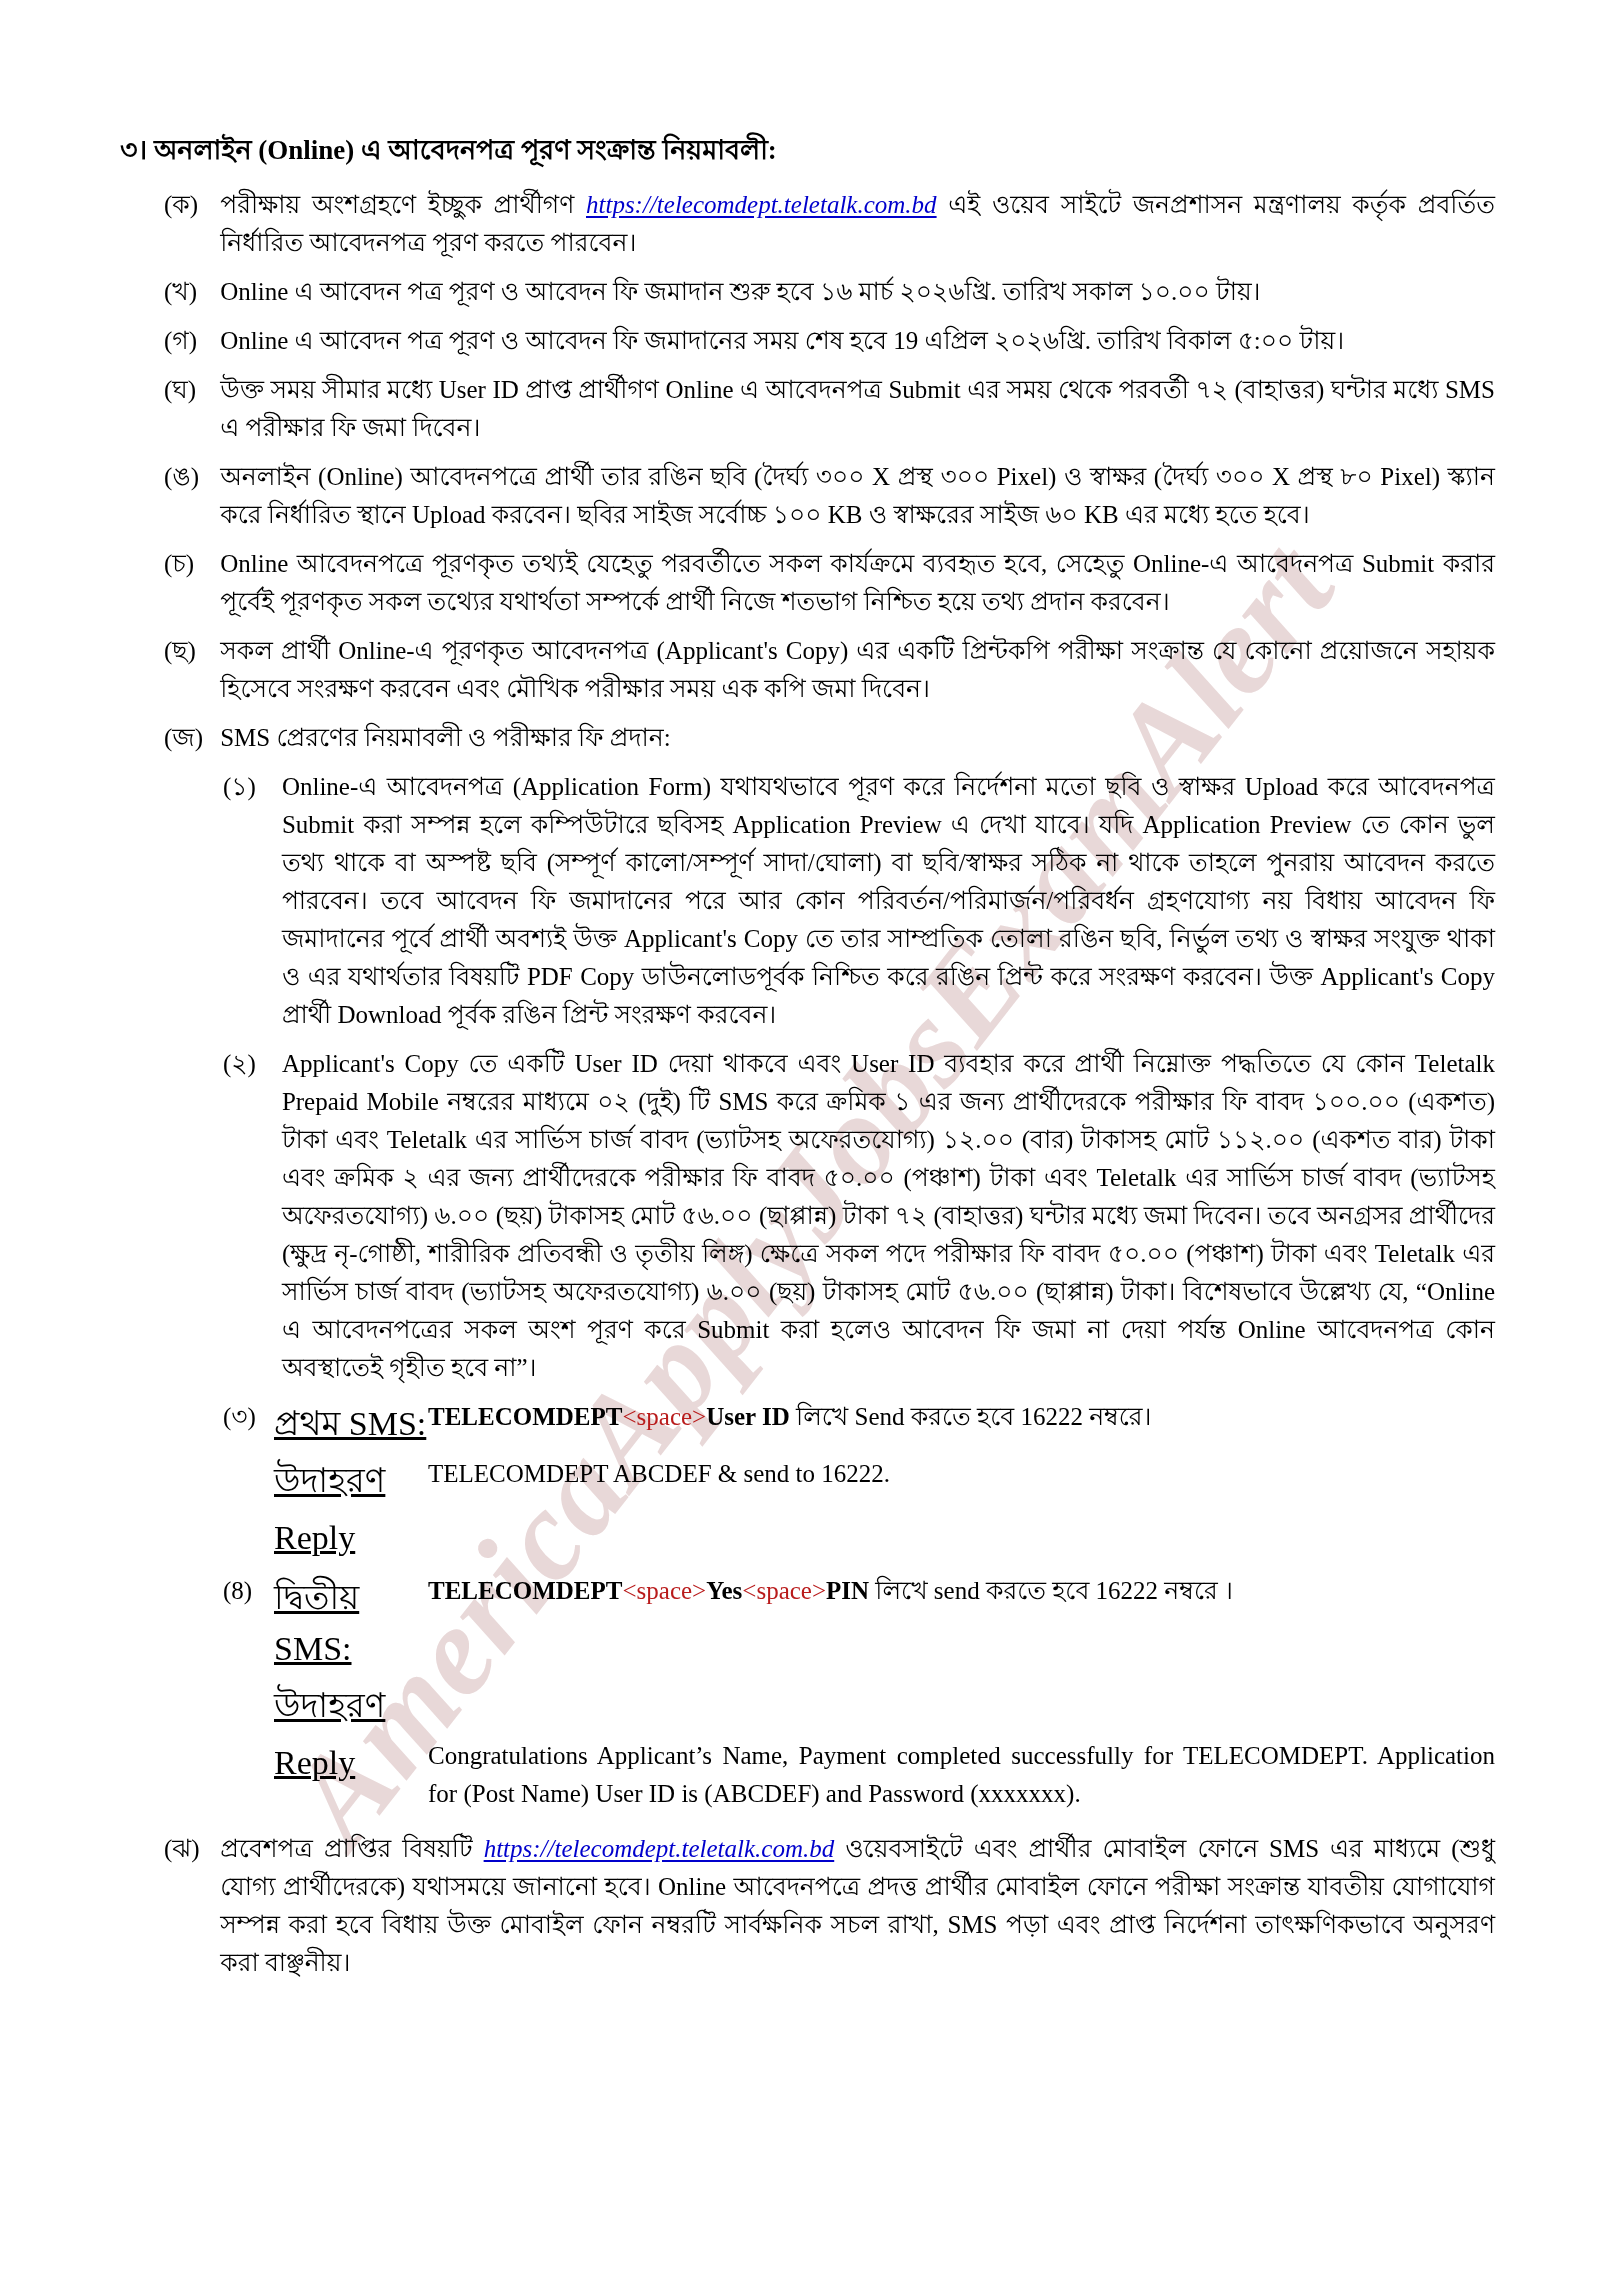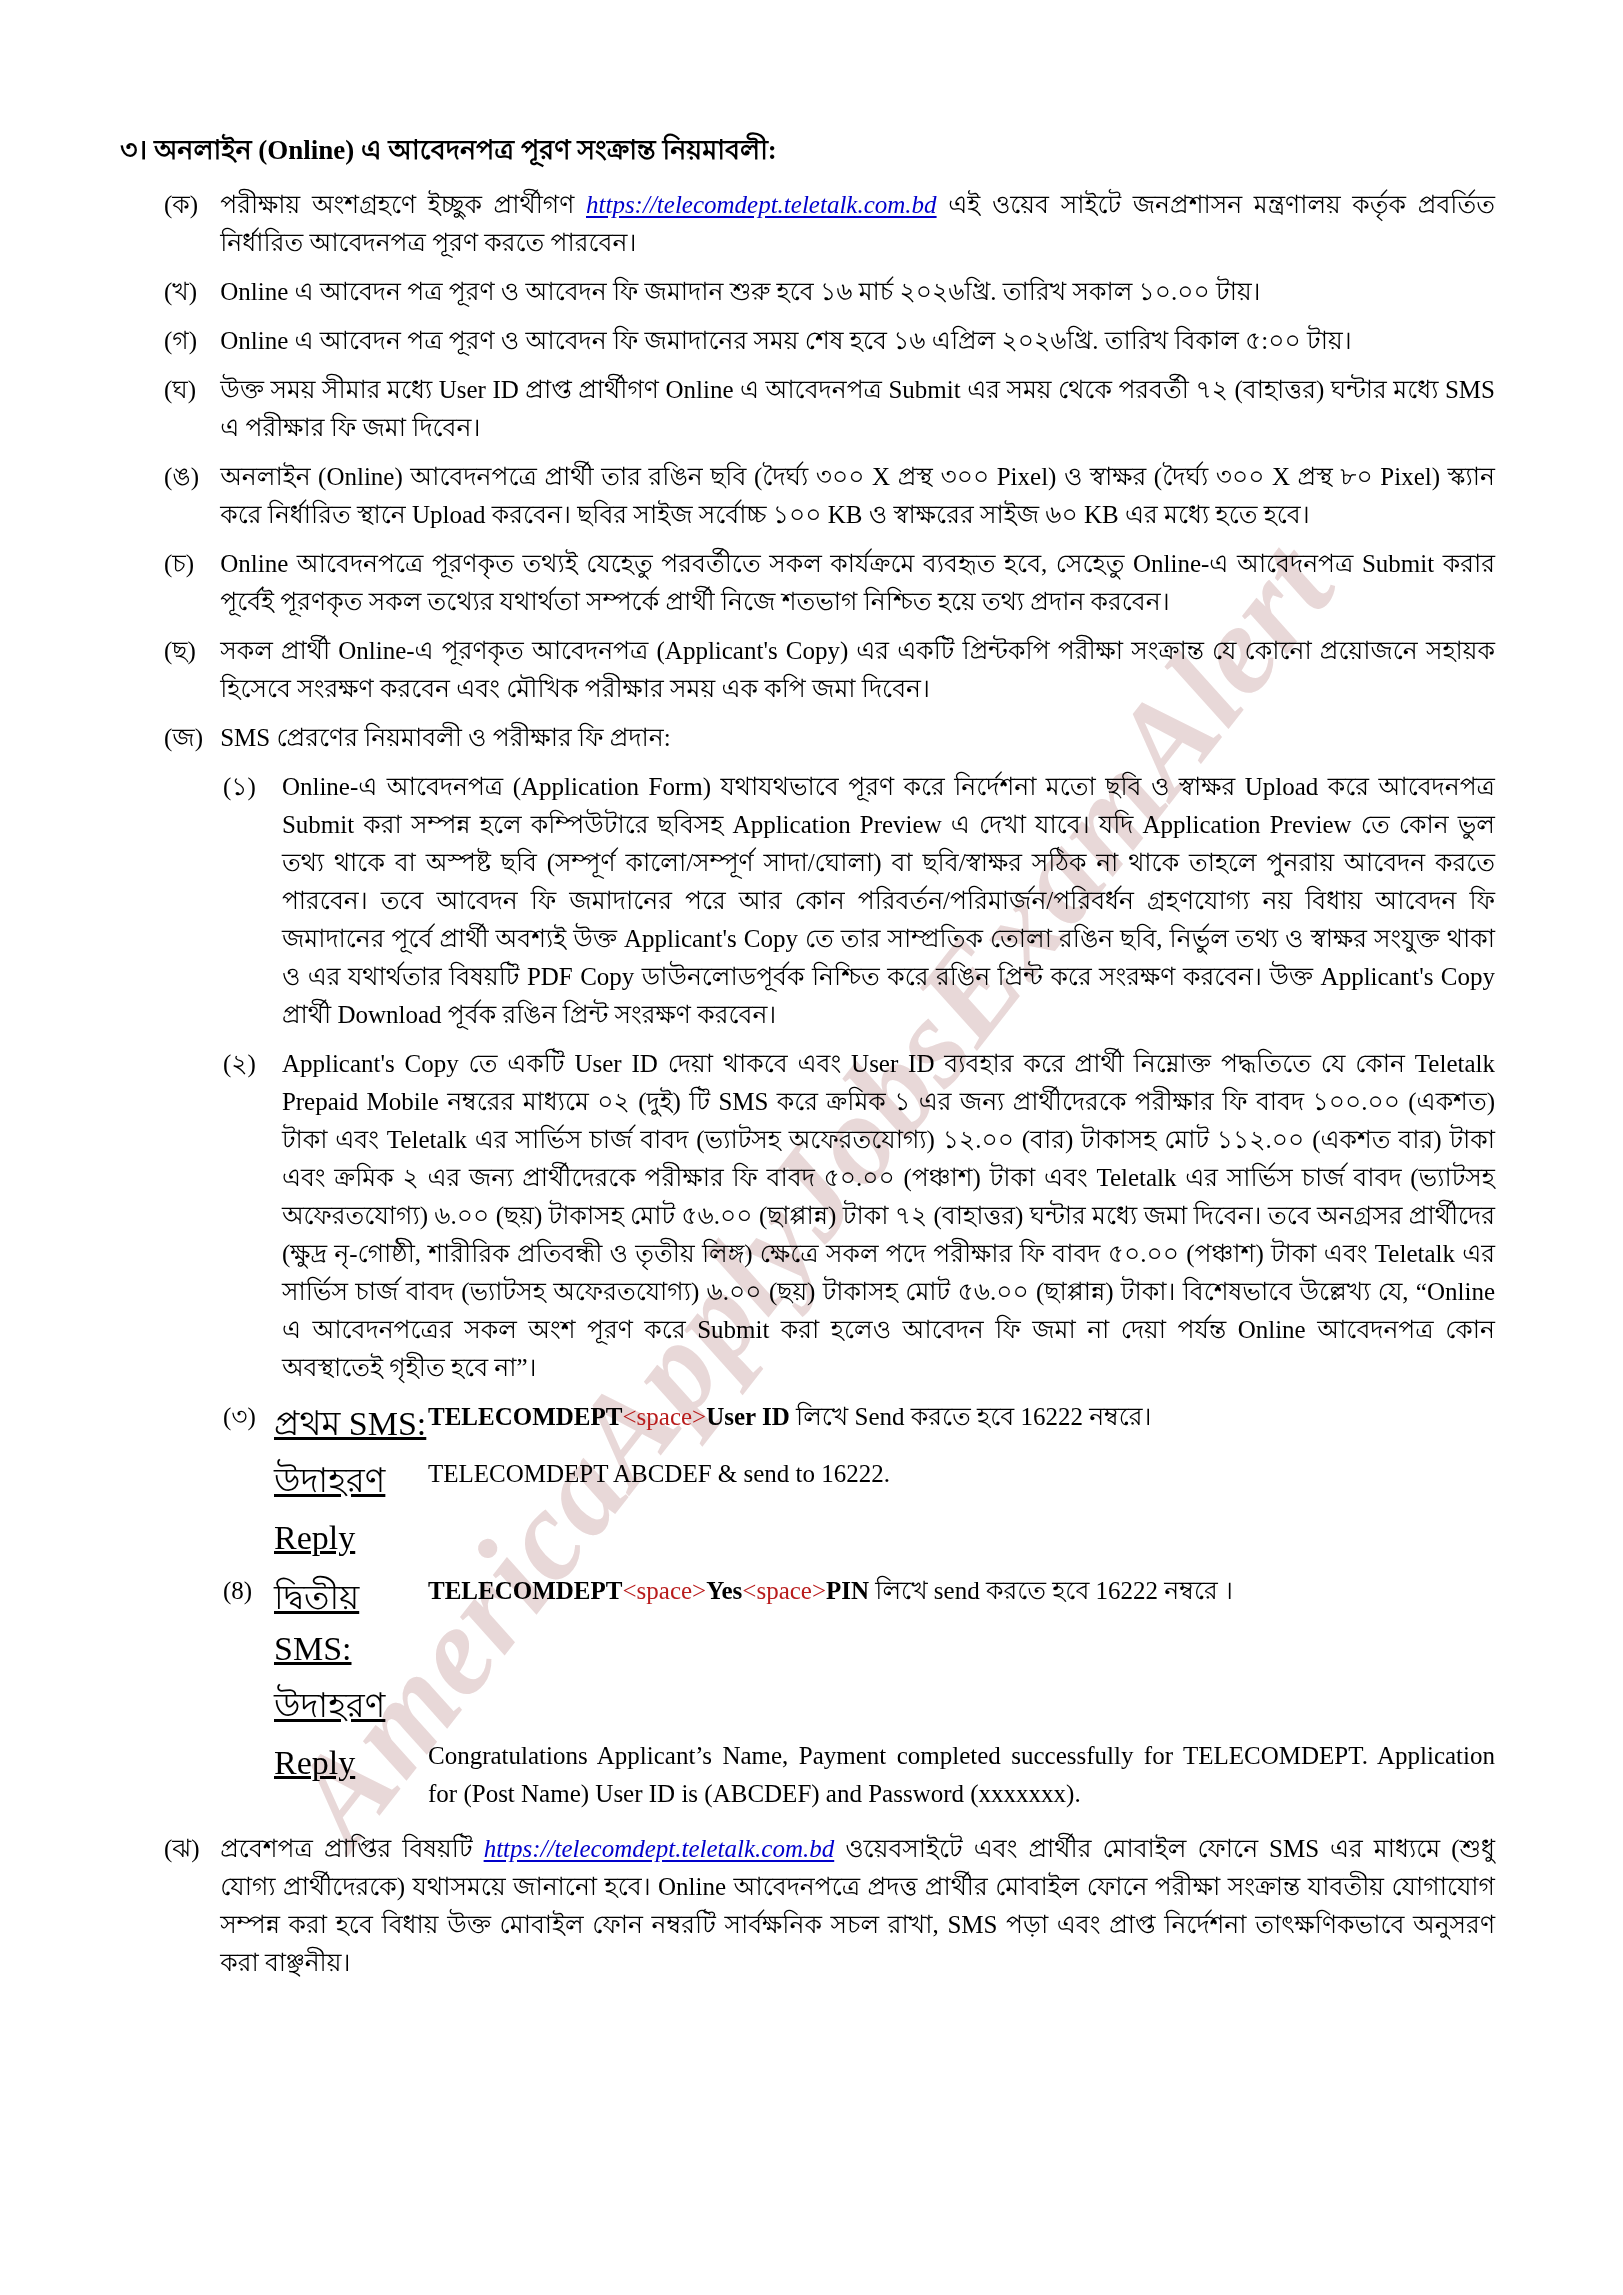--- a/index.html
+++ b/index.html
@@ -140,21 +140,21 @@
       <span class="body"><span>পরীক্ষায় অংশগ্রহণে ইচ্ছুক প্রার্থীগণ </span><a class="link" href="#">https://telecomdept.teletalk.com.bd</a><span> এই ওয়েব সাইটে জনপ্রশাসন মন্ত্রণালয় কর্তৃক প্রবর্তিত নির্ধারিত আবেদনপত্র পূরণ করতে পারবেন।</span></span>
     </div>
 
     <div class="row lvl1">
       <span class="marker">(খ)</span>
       <span class="body">Online এ আবেদন পত্র পূরণ ও আবেদন ফি জমাদান শুরু হবে ১৬ মার্চ ২০২৬খ্রি. তারিখ সকাল ১০.০০ টায়।</span>
     </div>
 
     <div class="row lvl1">
       <span class="marker">(গ)</span>
-      <span class="body">Online এ আবেদন পত্র পূরণ ও আবেদন ফি জমাদানের সময় শেষ হবে ১৬ এপ্রিল ২০২৬খ্রি. তারিখ বিকাল ৫:০০ টায়।</span>
+      <span class="body">Online এ আবেদন পত্র পূরণ ও আবেদন ফি জমাদানের সময় শেষ হবে 19 এপ্রিল ২০২৬খ্রি. তারিখ বিকাল ৫:০০ টায়।</span>
     </div>
 
     <div class="row lvl1">
       <span class="marker">(ঘ)</span>
       <span class="body">উক্ত সময় সীমার মধ্যে User ID প্রাপ্ত প্রার্থীগণ Online এ আবেদনপত্র Submit এর সময় থেকে পরবর্তী ৭২ (বাহাত্তর) ঘন্টার মধ্যে SMS এ পরীক্ষার ফি জমা দিবেন।</span>
     </div>
 
     <div class="row lvl1">
       <span class="marker">(ঙ)</span>
       <span class="body">অনলাইন (Online) আবেদনপত্রে প্রার্থী তার রঙিন ছবি (দৈর্ঘ্য ৩০০ X প্রস্থ ৩০০ Pixel) ও স্বাক্ষর (দৈর্ঘ্য ৩০০ X প্রস্থ ৮০ Pixel) স্ক্যান করে নির্ধারিত স্থানে Upload করবেন। ছবির সাইজ সর্বোচ্চ ১০০ KB ও স্বাক্ষরের সাইজ ৬০ KB এর মধ্যে হতে হবে।</span>

